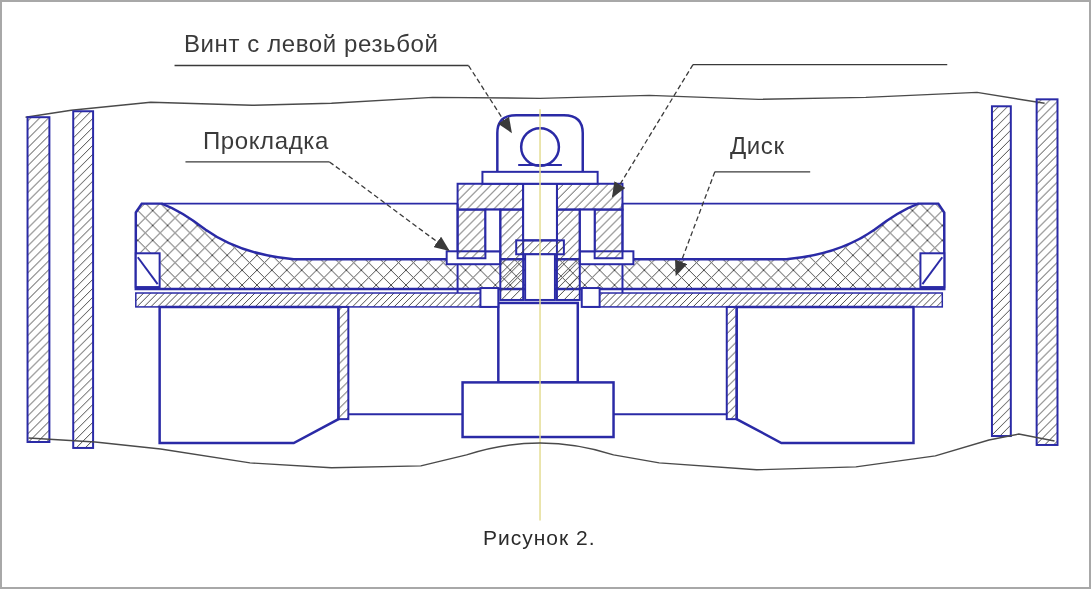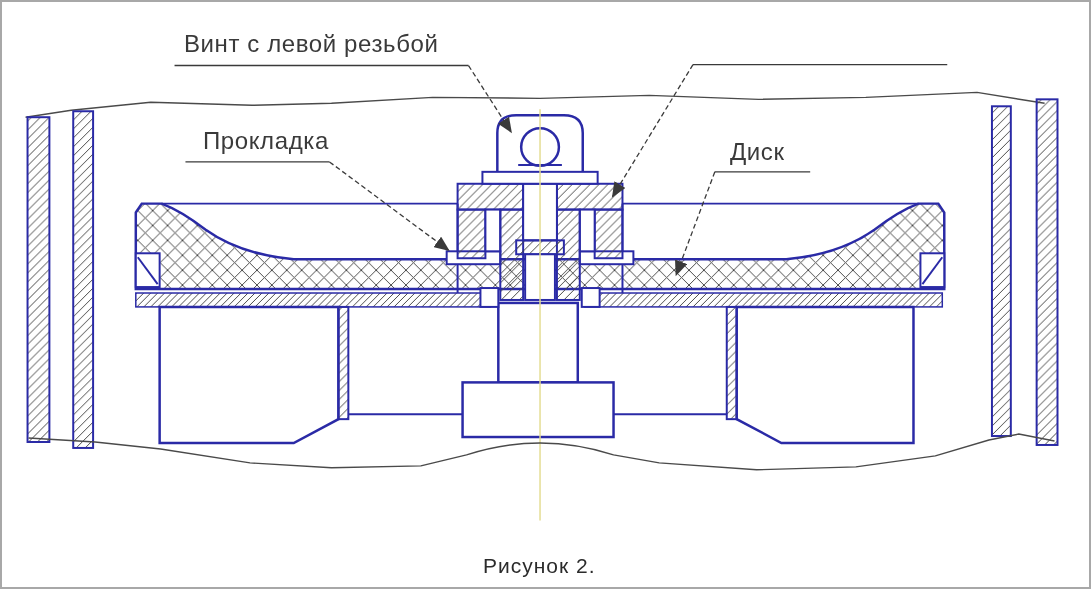--- a/index.html
+++ b/index.html
@@ -143,17 +143,17 @@
       <path class="ann-dash" d="M694,63 L613,196" marker-end="url(#arrow)"></path>
       <line class="ann" x1="183" y1="161" x2="328" y2="161"></line>
       <path class="ann-dash" d="M328,161 L448,250" marker-end="url(#arrow)"></path>
       <line class="ann" x1="716" y1="171" x2="812" y2="171"></line>
       <path class="ann-dash" d="M716,171 L677,275" marker-end="url(#arrow)"></path>
     </g>
   </svg>
 
   <div class="callout" style="left:182px;top:30px;">Винт с левой резьбой</div>
   <div class="callout" style="left:186px;top:127px;margin-left:15px;">Прокладка</div>
-  <div class="callout" style="left:728px;top:138px;">Диск</div>
+  <div class="callout" style="left:728px;top:132px;">Диск</div>
 
-  <div class="caption" style="left:481px;top:552px;">Рисунок 2.</div>
+  <div class="caption" style="left:481px;top:524px;">Рисунок 2.</div>
 
 </div>
 
 </body></html>

